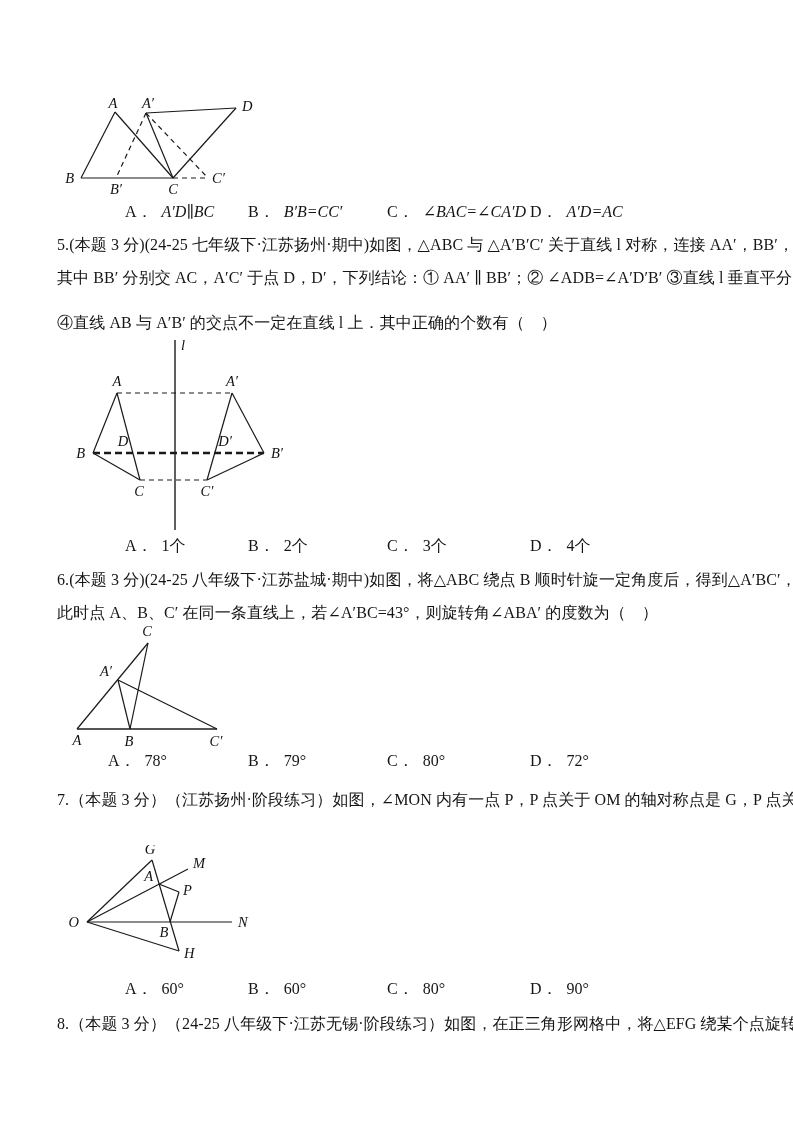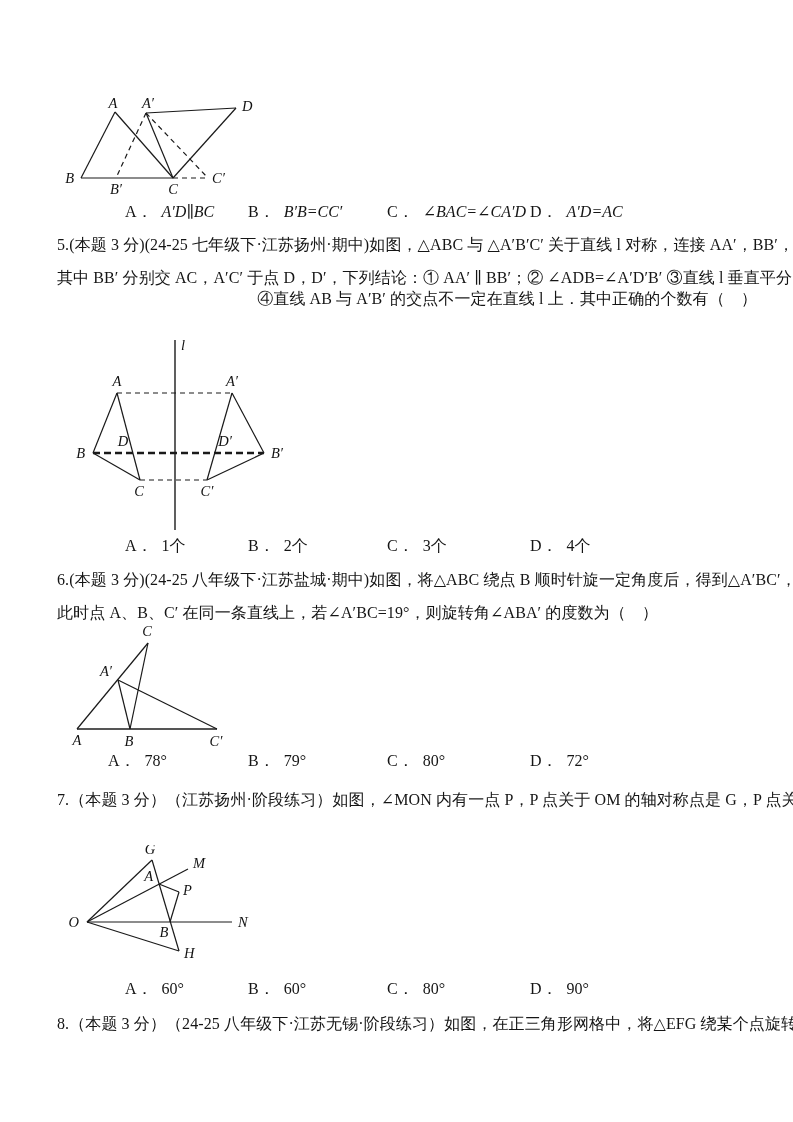--- a/index.html
+++ b/index.html
@@ -56,21 +56,21 @@
 
   <div class="optrow" style="top:202px;">
     <span class="opt" style="left:85px"><span class="ok">A．</span><span class="ov math">A′D∥BC</span></span>
     <span class="opt" style="left:208px"><span class="ok">B．</span><span class="ov math">B′B=CC′</span></span>
     <span class="opt" style="left:347px"><span class="ok">C．</span><span class="ov math">∠BAC=∠CA′D</span></span>
     <span class="opt" style="left:490px"><span class="ok">D．</span><span class="ov math">A′D=AC</span></span>
   </div>
 
   <div class="tline" style="top:234px;">5.(本题 3 分)(24-25 七年级下·江苏扬州·期中)如图，△ABC 与 △A′B′C′ 关于直线 l 对称，连接 AA′，BB′，CC′，</div>
   <div class="tline" style="top:267px;">其中 BB′ 分别交 AC，A′C′ 于点 D，D′，下列结论：① AA′ ∥ BB′；② ∠ADB=∠A′D′B′ ③直线 l 垂直平分 AA′；</div>
-  <div class="tline" style="top:288px;text-align:right;">④直线 AB 与 A′B′ 的交点不一定在直线 l 上．其中正确的个数有（　）</div>
+  <div class="tline" style="top:312px;">④直线 AB 与 A′B′ 的交点不一定在直线 l 上．其中正确的个数有（　）</div>
 
   <svg class="fig" style="left:60px; top:338px;" width="240" height="196" viewBox="0 0 240 196">
     <g>
       <line x1="115" y1="2" x2="115" y2="192" style="stroke-width:1.4"></line>
       <line x1="57" y1="55" x2="33" y2="115"></line>
       <line x1="57" y1="55" x2="80" y2="142"></line>
       <line x1="33" y1="115" x2="80" y2="142"></line>
       <line x1="172" y1="55" x2="204" y2="115"></line>
       <line x1="172" y1="55" x2="147" y2="142"></line>
       <line x1="204" y1="115" x2="147" y2="142"></line>
@@ -90,21 +90,21 @@
   </svg>
 
   <div class="optrow" style="top:536px;">
     <span class="opt" style="left:85px"><span class="ok">A．</span><span class="ov">1个</span></span>
     <span class="opt" style="left:208px"><span class="ok">B．</span><span class="ov">2个</span></span>
     <span class="opt" style="left:347px"><span class="ok">C．</span><span class="ov">3个</span></span>
     <span class="opt" style="left:490px"><span class="ok">D．</span><span class="ov">4个</span></span>
   </div>
 
   <div class="tline" style="top:569px;">6.(本题 3 分)(24-25 八年级下·江苏盐城·期中)如图，将△ABC 绕点 B 顺时针旋一定角度后，得到△A′BC′，</div>
-  <div class="tline" style="top:602px;">此时点 A、B、C′ 在同一条直线上，若∠A′BC=19°，则旋转角∠ABA′ 的度数为（　）</div>
+  <div class="tline" style="top:602px;">此时点 A、B、C′ 在同一条直线上，若∠A′BC=43°，则旋转角∠ABA′ 的度数为（　）</div>
 
   <svg class="fig" style="left:55px; top:623px;" width="210" height="128" viewBox="0 0 210 128">
     <g>
       <line class="gray" x1="22" y1="106" x2="162" y2="106"></line>
       <line x1="22" y1="106" x2="93" y2="20"></line>
       <line x1="93" y1="20" x2="75" y2="106"></line>
       <line x1="63" y1="57" x2="75" y2="106"></line>
       <line x1="63" y1="57" x2="162" y2="106"></line>
     </g>
     <text x="92" y="13" text-anchor="middle">C</text>

